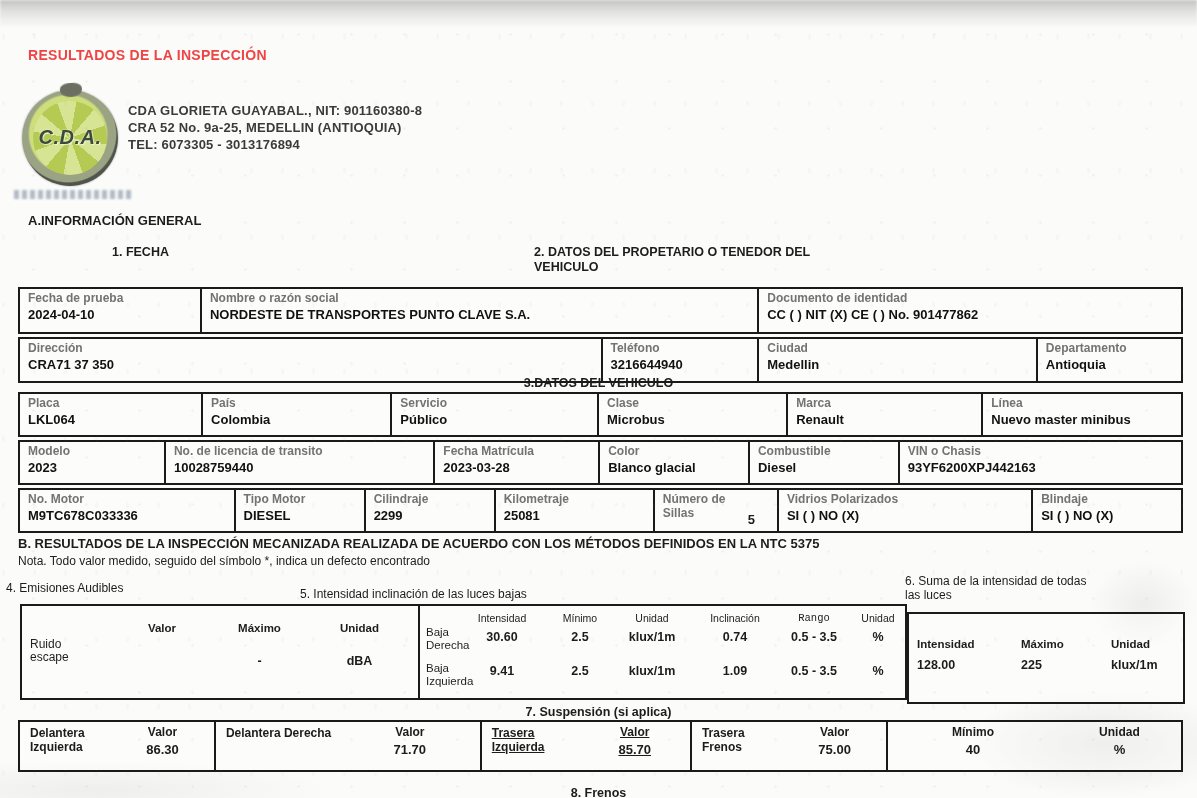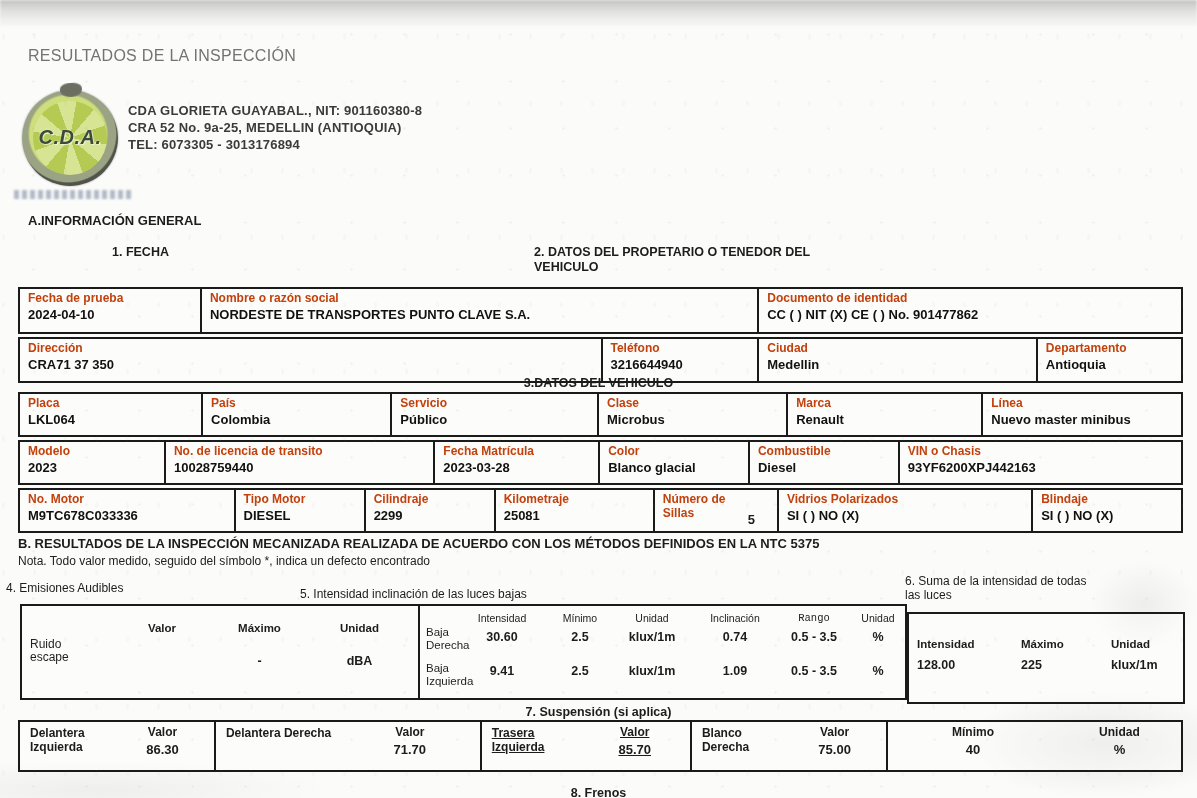--- a/index.html
+++ b/index.html
@@ -24,21 +24,21 @@
   }
   .blob { position:absolute; pointer-events:none; }
   .blob1 { left:960px; top:690px; width:237px; height:108px;
     background:radial-gradient(ellipse at 60% 50%, rgba(150,150,150,.20), transparent 70%); }
   .blob2 { left:1090px; top:560px; width:107px; height:90px;
     background:radial-gradient(ellipse, rgba(160,160,160,.15), transparent 70%); }
   .blob3 { left:0px; top:760px; width:320px; height:38px;
     background:radial-gradient(ellipse at 30% 80%, rgba(160,160,160,.14), transparent 75%); }
 
   .abs { position:absolute; }
-  .doc-title { left:28px; top:47px; font-size:16px; font-weight:400; letter-spacing:.3px; color:#737373; }
+  .doc-title { left:28px; top:47px; font-size:14px; font-weight:700; letter-spacing:.3px; color:#ef4444; }
 
   
   .logo { left:22px; top:90px; width:96px; height:96px; }
   .logo .ring { position:absolute; inset:0; border-radius:50%;
     background:radial-gradient(circle at 48% 46%, #cede7c 0 53%, #9aa384 56% 66%, #50544a 68% 100%);
     box-shadow:0 0 2px rgba(0,0,0,.4); }
   .logo .petals { position:absolute; inset:11px; border-radius:50%;
     background:repeating-conic-gradient(from 10deg, #b4ca52 0deg 30deg, #d7e494 30deg 60deg);
     filter:blur(.4px); }
   .logo .knob { position:absolute; left:38px; top:-7px; width:22px; height:14px;
@@ -55,21 +55,21 @@
     line-height:17px; letter-spacing:.2px; }
 
   .sec-a { left:28px; top:213px; font-size:13px; font-weight:700; }
   .h-fecha { left:112px; top:245px; font-size:12.5px; font-weight:700; }
   .h-owner { left:507px; top:245px; width:330px; font-size:12.5px; font-weight:700; line-height:15px;margin-left:27px; }
 
   
   .trow { position:absolute; display:flex; border:2px solid #1a1a1a; background:rgba(255,255,255,.35); }
   .cell { border-left:2px solid #1a1a1a; padding:2px 8px 2px 8px; overflow:hidden; position:relative; }
   .cell:first-child { border-left:none; }
-  .lbl { font-size:12px; font-weight:700; line-height:14px; color:#c2410c; }
+  .lbl { font-size:12px; font-weight:700; line-height:14px; color:#737373; }
   .val { font-size:13px; font-weight:700; line-height:15px; margin-top:2px; color:#111; }
   .val-right { position:absolute; right:22px; bottom:4px; font-size:13px; font-weight:700; }
 
   .h-veh { left:0; right:0; top:376px; text-align:center; font-size:12.5px; font-weight:700; }
   .h-b { left:18px; top:536px; width:1170px; font-size:13px; font-weight:700; }
   .note-b { left:18px; top:554px; font-size:12px; color:#222; }
 
   .h-s4 { left:6px; top:581px; font-size:12px; }
   .h-s5 { left:300px; top:587px; font-size:12px; }
   .h-s6 { left:905px; top:574px; width:190px; font-size:12px; line-height:14px; }
@@ -309,21 +309,21 @@
       </div>
     </div>
     <div class="cell sus-cell" style="width:18.1%; padding:0;text-decoration:underline;">
       <div class="sus-label">Trasera Izquierda</div>
       <div class="sus-valcol">
         <div class="sus-h">Valor</div>
         <div class="sus-v">85.70</div>
       </div>
     </div>
     <div class="cell sus-cell" style="width:16.9%; padding:0;">
-      <div class="sus-label">Blanco Derecha</div>
+      <div class="sus-label">Trasera Frenos</div>
       <div class="sus-valcol">
         <div class="sus-h">Valor</div>
         <div class="sus-v">75.00</div>
       </div>
     </div>
     <div class="cell sus-cell" style="width:25.4%; padding:0;">
       <div class="sus-valcol" style="flex:0 0 58%;">
         <div class="sus-h">Mínimo</div>
         <div class="sus-v">40</div>
       </div>

